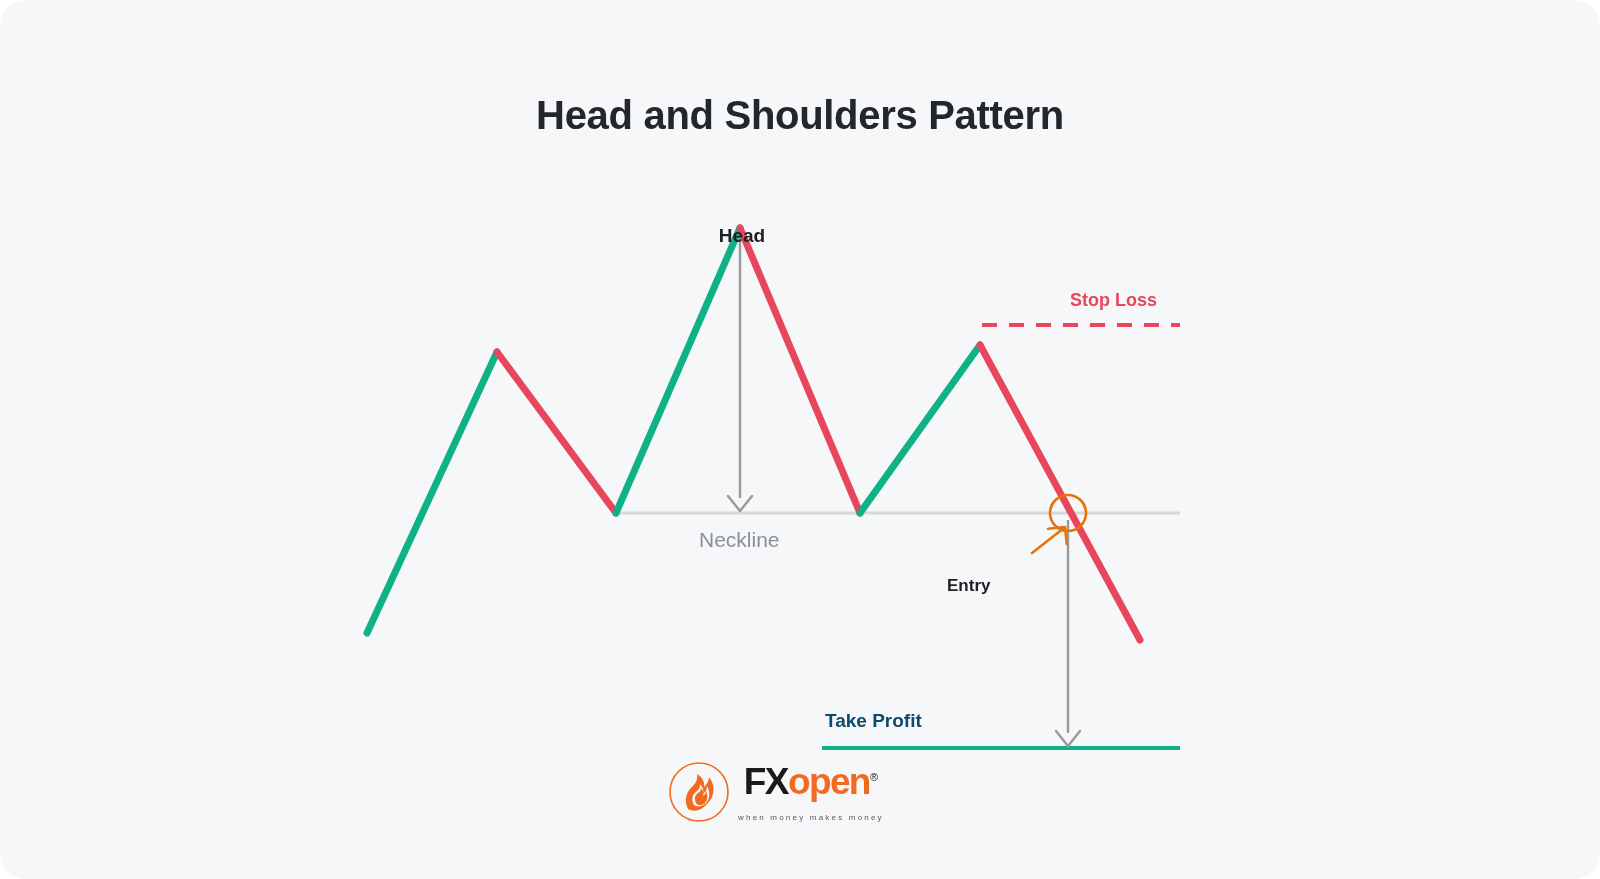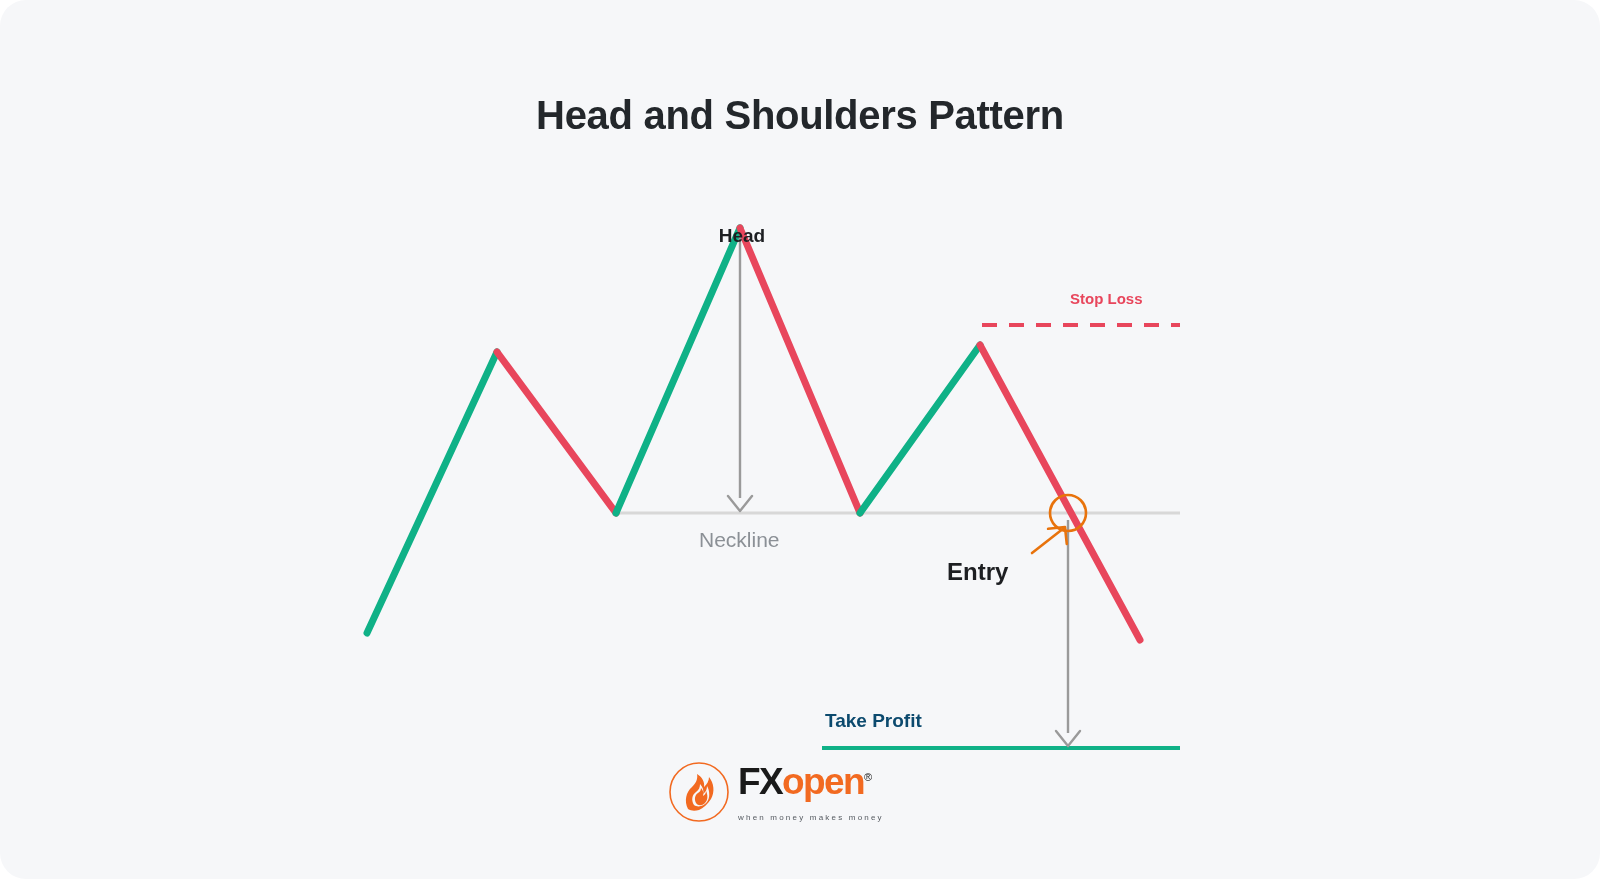--- a/index.html
+++ b/index.html
@@ -56,46 +56,47 @@
   #neckline-label {
     left: 699px;
     top: 528px;
     font-size: 21px;
     font-weight: normal;
     color: #8b9096;
   }
   #stoploss-label {
     left: 1070px;
     top: 290px;
-    font-size: 15px;
+    font-size: 18px;
     font-weight: bold;
     color: #e8465c;
   }
   #takeprofit-label {
     left: 825px;
     top: 710px;
     font-size: 19px;
     font-weight: bold;
     color: #0c4a6e;
   }
   #entry-label {
     left: 947px;
-    top: 558px;
-    font-size: 24px;
+    top: 576px;
+    font-size: 17px;
     font-weight: bold;
     color: #1d1f22;
   }
   #logo {
     position: absolute;
     left: 668px;
     top: 756px;
     width: 230px;
     height: 72px;
     display: flex;
     align-items: center;
+    text-align: center;
   }
   #logo-mark { width: 62px; height: 62px; flex: 0 0 62px; }
   #logo-text-wrap {
     position: relative;
     margin-left: 8px;
     height: 62px;
     display: flex;
     flex-direction: column;
     justify-content: center;
   }

